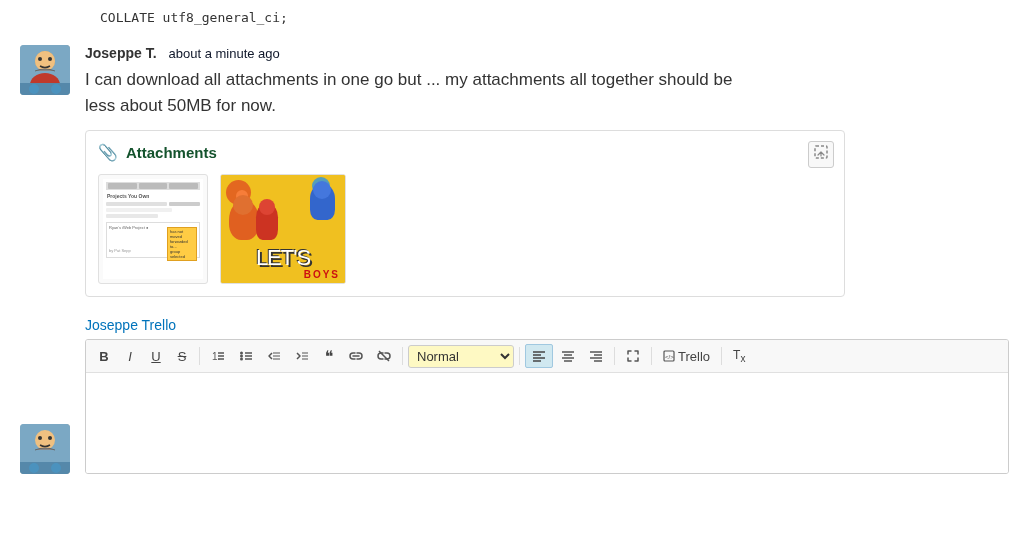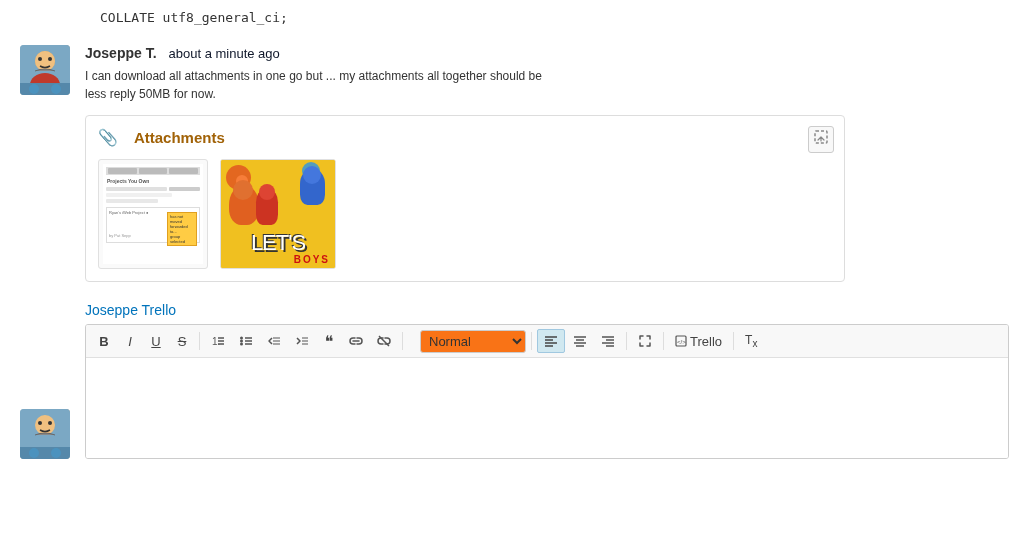--- a/index.html
+++ b/index.html
@@ -94,21 +94,21 @@
       background: #f8f8f8;
       cursor: pointer;
       font-size: 13px;
       color: #555;
       display: flex;
       align-items: center;
       justify-content: center;
     }
 
     .comment-text {
-      font-size: 12px;
+      font-size: 17px;
       line-height: 1.5;
       color: #333;
       margin-bottom: 12px;
     }
 
     
     .attachments-box {
       border: 1px solid #ddd;
       border-radius: 4px;
       padding: 12px;
@@ -118,22 +118,21 @@
 
     .attachments-header {
       display: flex;
       align-items: center;
       margin-bottom: 12px;
     }
 
     .attachments-title {
       font-size: 15px;
       font-weight: bold;
-      color: #a16207;
-      margin-left: 8px;
+      color: #14532d;
     }
 
     .paperclip-icon {
       margin-right: 8px;
       color: #666;
       font-size: 16px;
     }
 
     .expand-btn {
       position: absolute;
@@ -244,24 +243,23 @@
       height: 18px;
       background: #ddd;
       margin: 0 3px;
     }
 
     .toolbar-select {
       border: 1px solid #ccc;
       border-radius: 3px;
       padding: 2px 4px;
       font-size: 13px;
-      background: #f97316;
+      background: #fef9c3;
       cursor: pointer;
       color: #333;
-      margin-left: 12px;
     }
 
     .toolbar-btn-active {
       background: #d0e8f0;
       border: 1px solid #a0c8e0;
     }
 
     .editor-body {
       min-height: 100px;
       padding: 10px;
@@ -297,21 +295,21 @@
   <div class="comment-content">
     <div class="comment-header">
       <div>
         <span class="comment-author">Joseppe T.</span>
         <span class="comment-time">about a minute ago</span>
       </div>
     </div>
 
     <div class="comment-text">
       <span>I can download all attachments in one go but ... my attachments all together should be</span><br>
-      <span>less reply 50MB for now.</span>
+      <span>less about 50MB for now.</span>
     </div>
 
     <div class="attachments-box">
       <div class="attachments-header">
         <span class="paperclip-icon">📎</span>
         <span class="attachments-title">Attachments</span>
       </div>
 
       <button class="expand-btn" title="Expand">
         <svg width="16" height="16" viewBox="0 0 16 16">
@@ -342,21 +340,21 @@
               <div style="background:#ffcc44; border:1px solid #e0a020; padding:1px 2px; font-size:4px; color:#333; position:absolute; right:2px; top:4px; width:30px;">
                 <div>has not moved</div>
                 <div>forwarded to...</div>
                 <div>group selected</div>
               </div>
               <div style="font-size:4px; color:#999; margin-top:18px;">by Pat Sepp</div>
             </div>
           </div>
         </div>
 
-        <div class="attachment-thumb thumb-2" style="width:116px; height:110px;">
+        <div class="attachment-thumb thumb-2" style="width:126px; height:110px;">
           <div class="thumb-2-content">
 
             <div style="position:absolute; inset:0; background:#f0c020;"></div>
 
             <div style="position:absolute; top:5px; left:5px; width:25px; height:25px; background:#e05020; border-radius:50%; opacity:0.8;"></div>
             <div style="position:absolute; top:2px; right:15px; width:18px; height:18px; background:#4499cc; border-radius:50%; opacity:0.9;"></div>
             <div style="position:absolute; top:15px; left:15px; width:12px; height:12px; background:#ff8844; border-radius:50%; opacity:0.7;"></div>
 
             <div style="position:absolute; left:8px; top:25px; width:30px; height:40px; background:#e06020; border-radius:50% 50% 40% 40%;"></div>
             <div style="position:absolute; left:12px; top:20px; width:20px; height:20px; background:#e07030; border-radius:50%;"></div>

